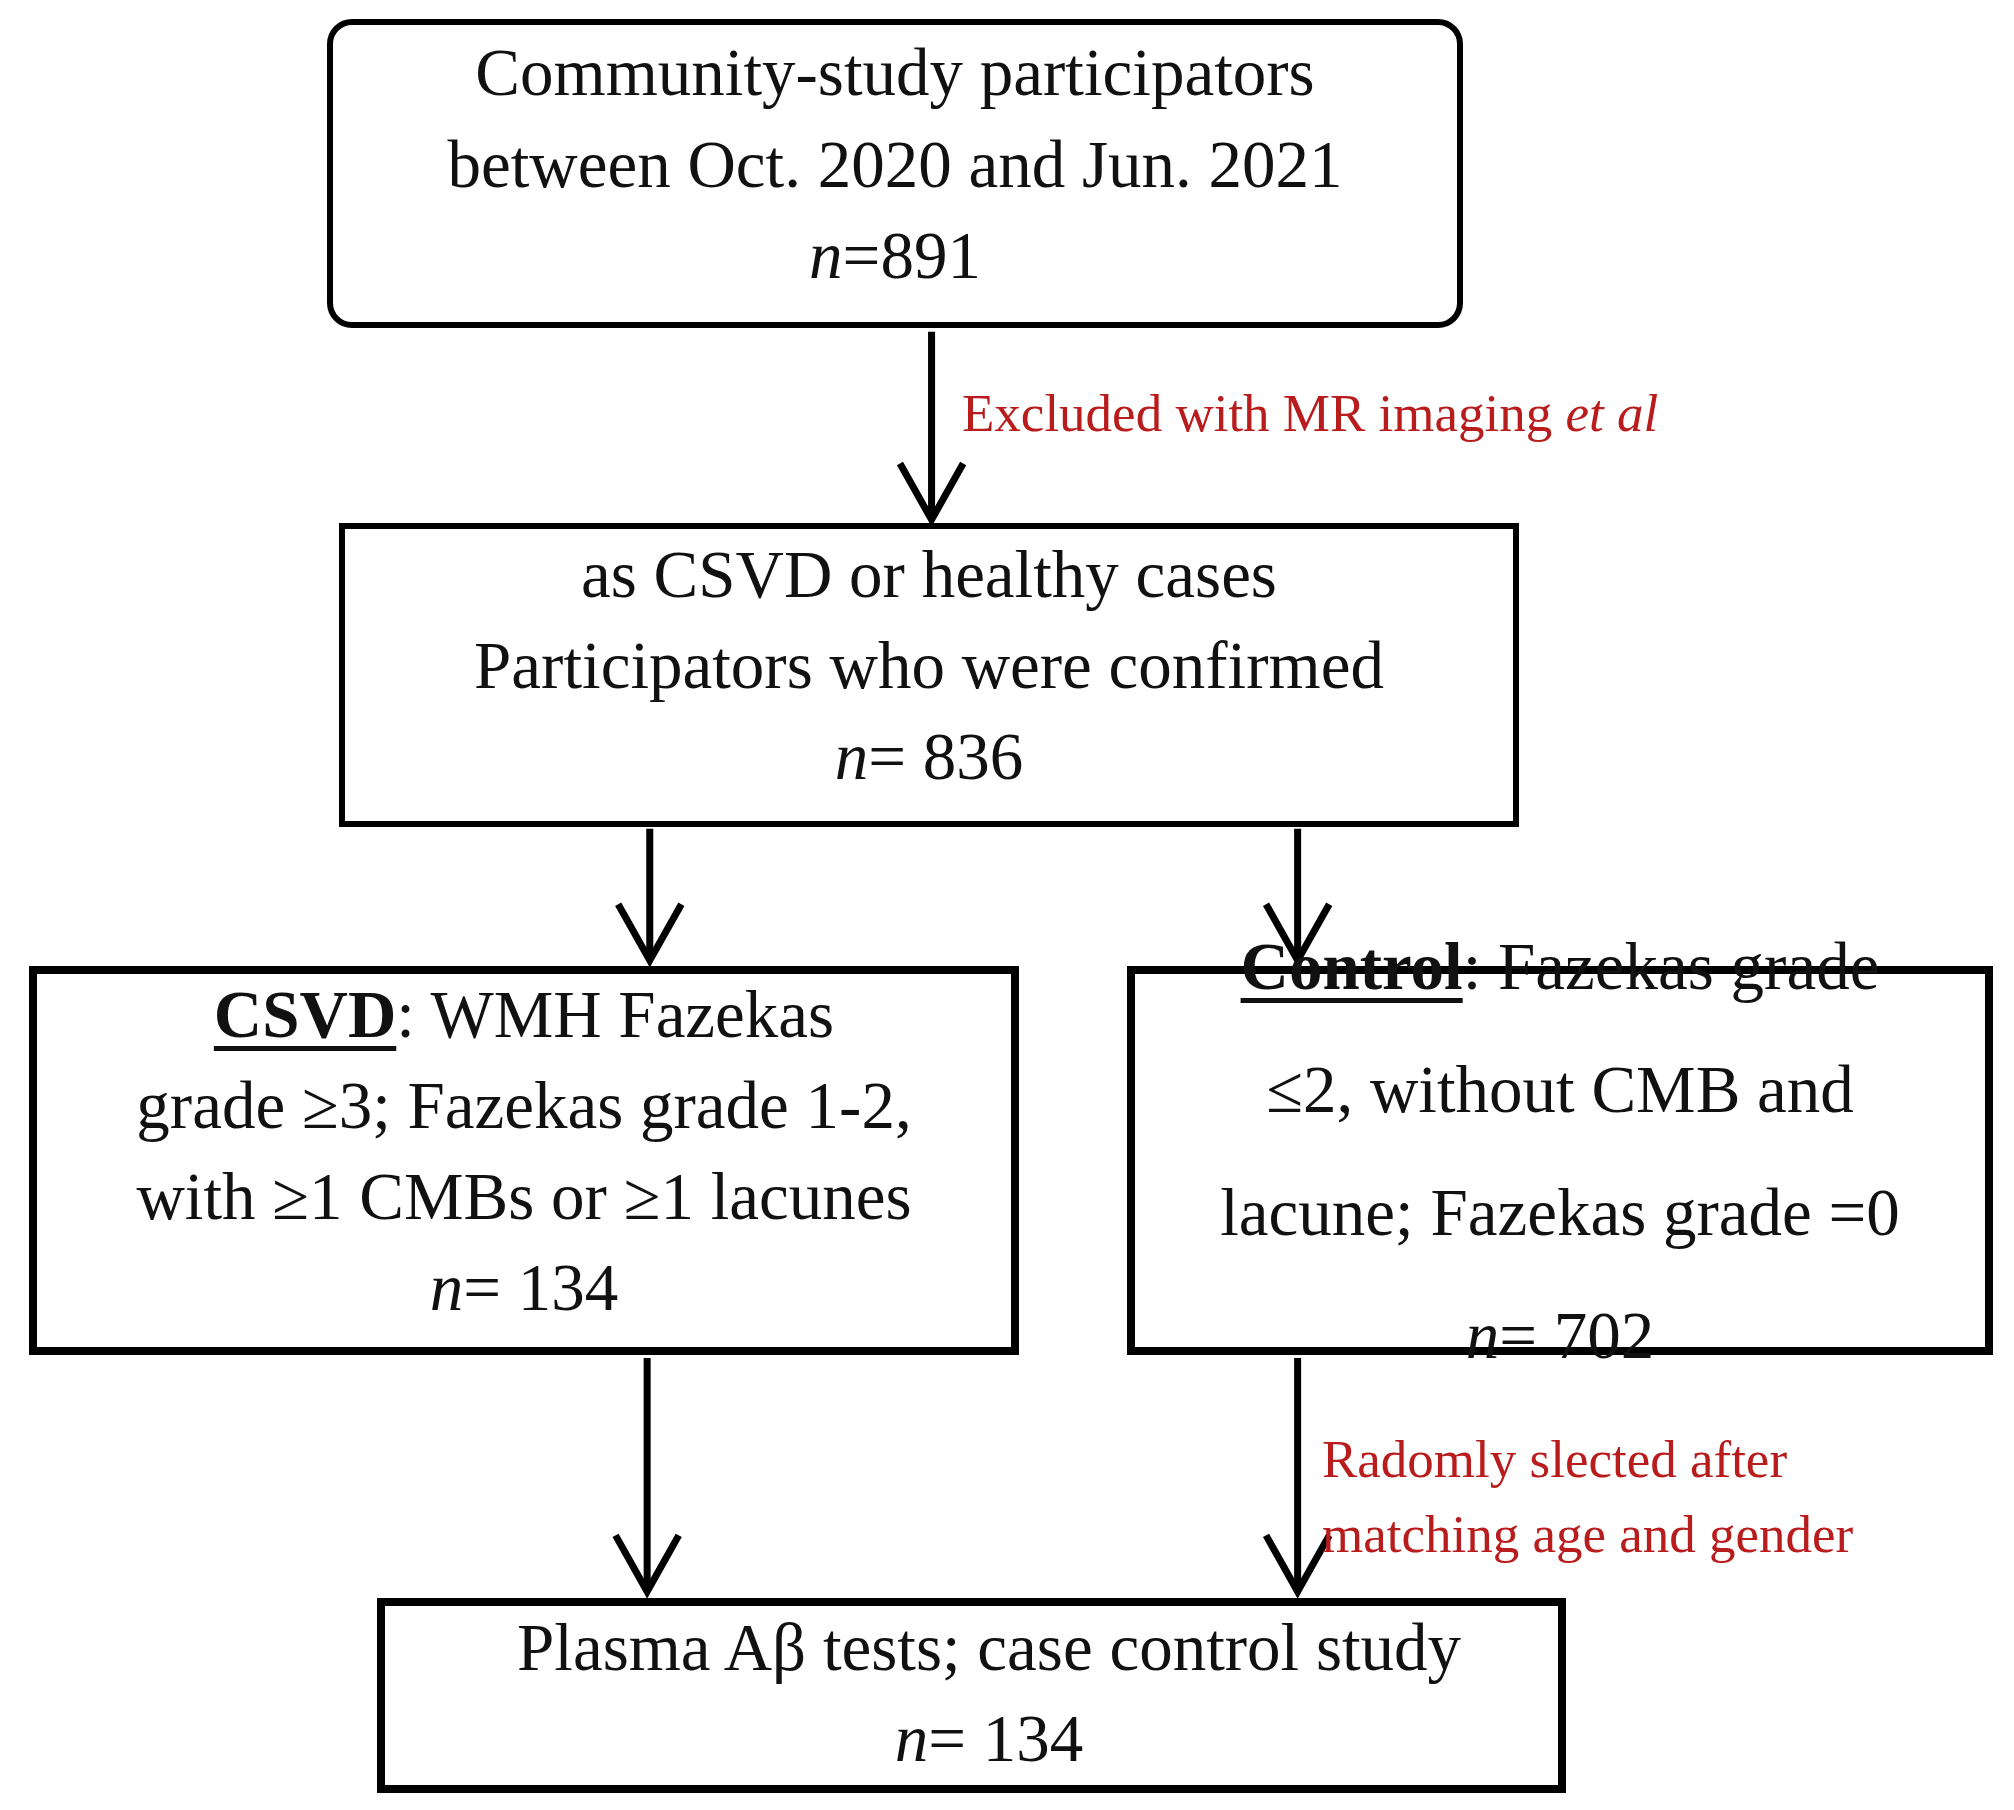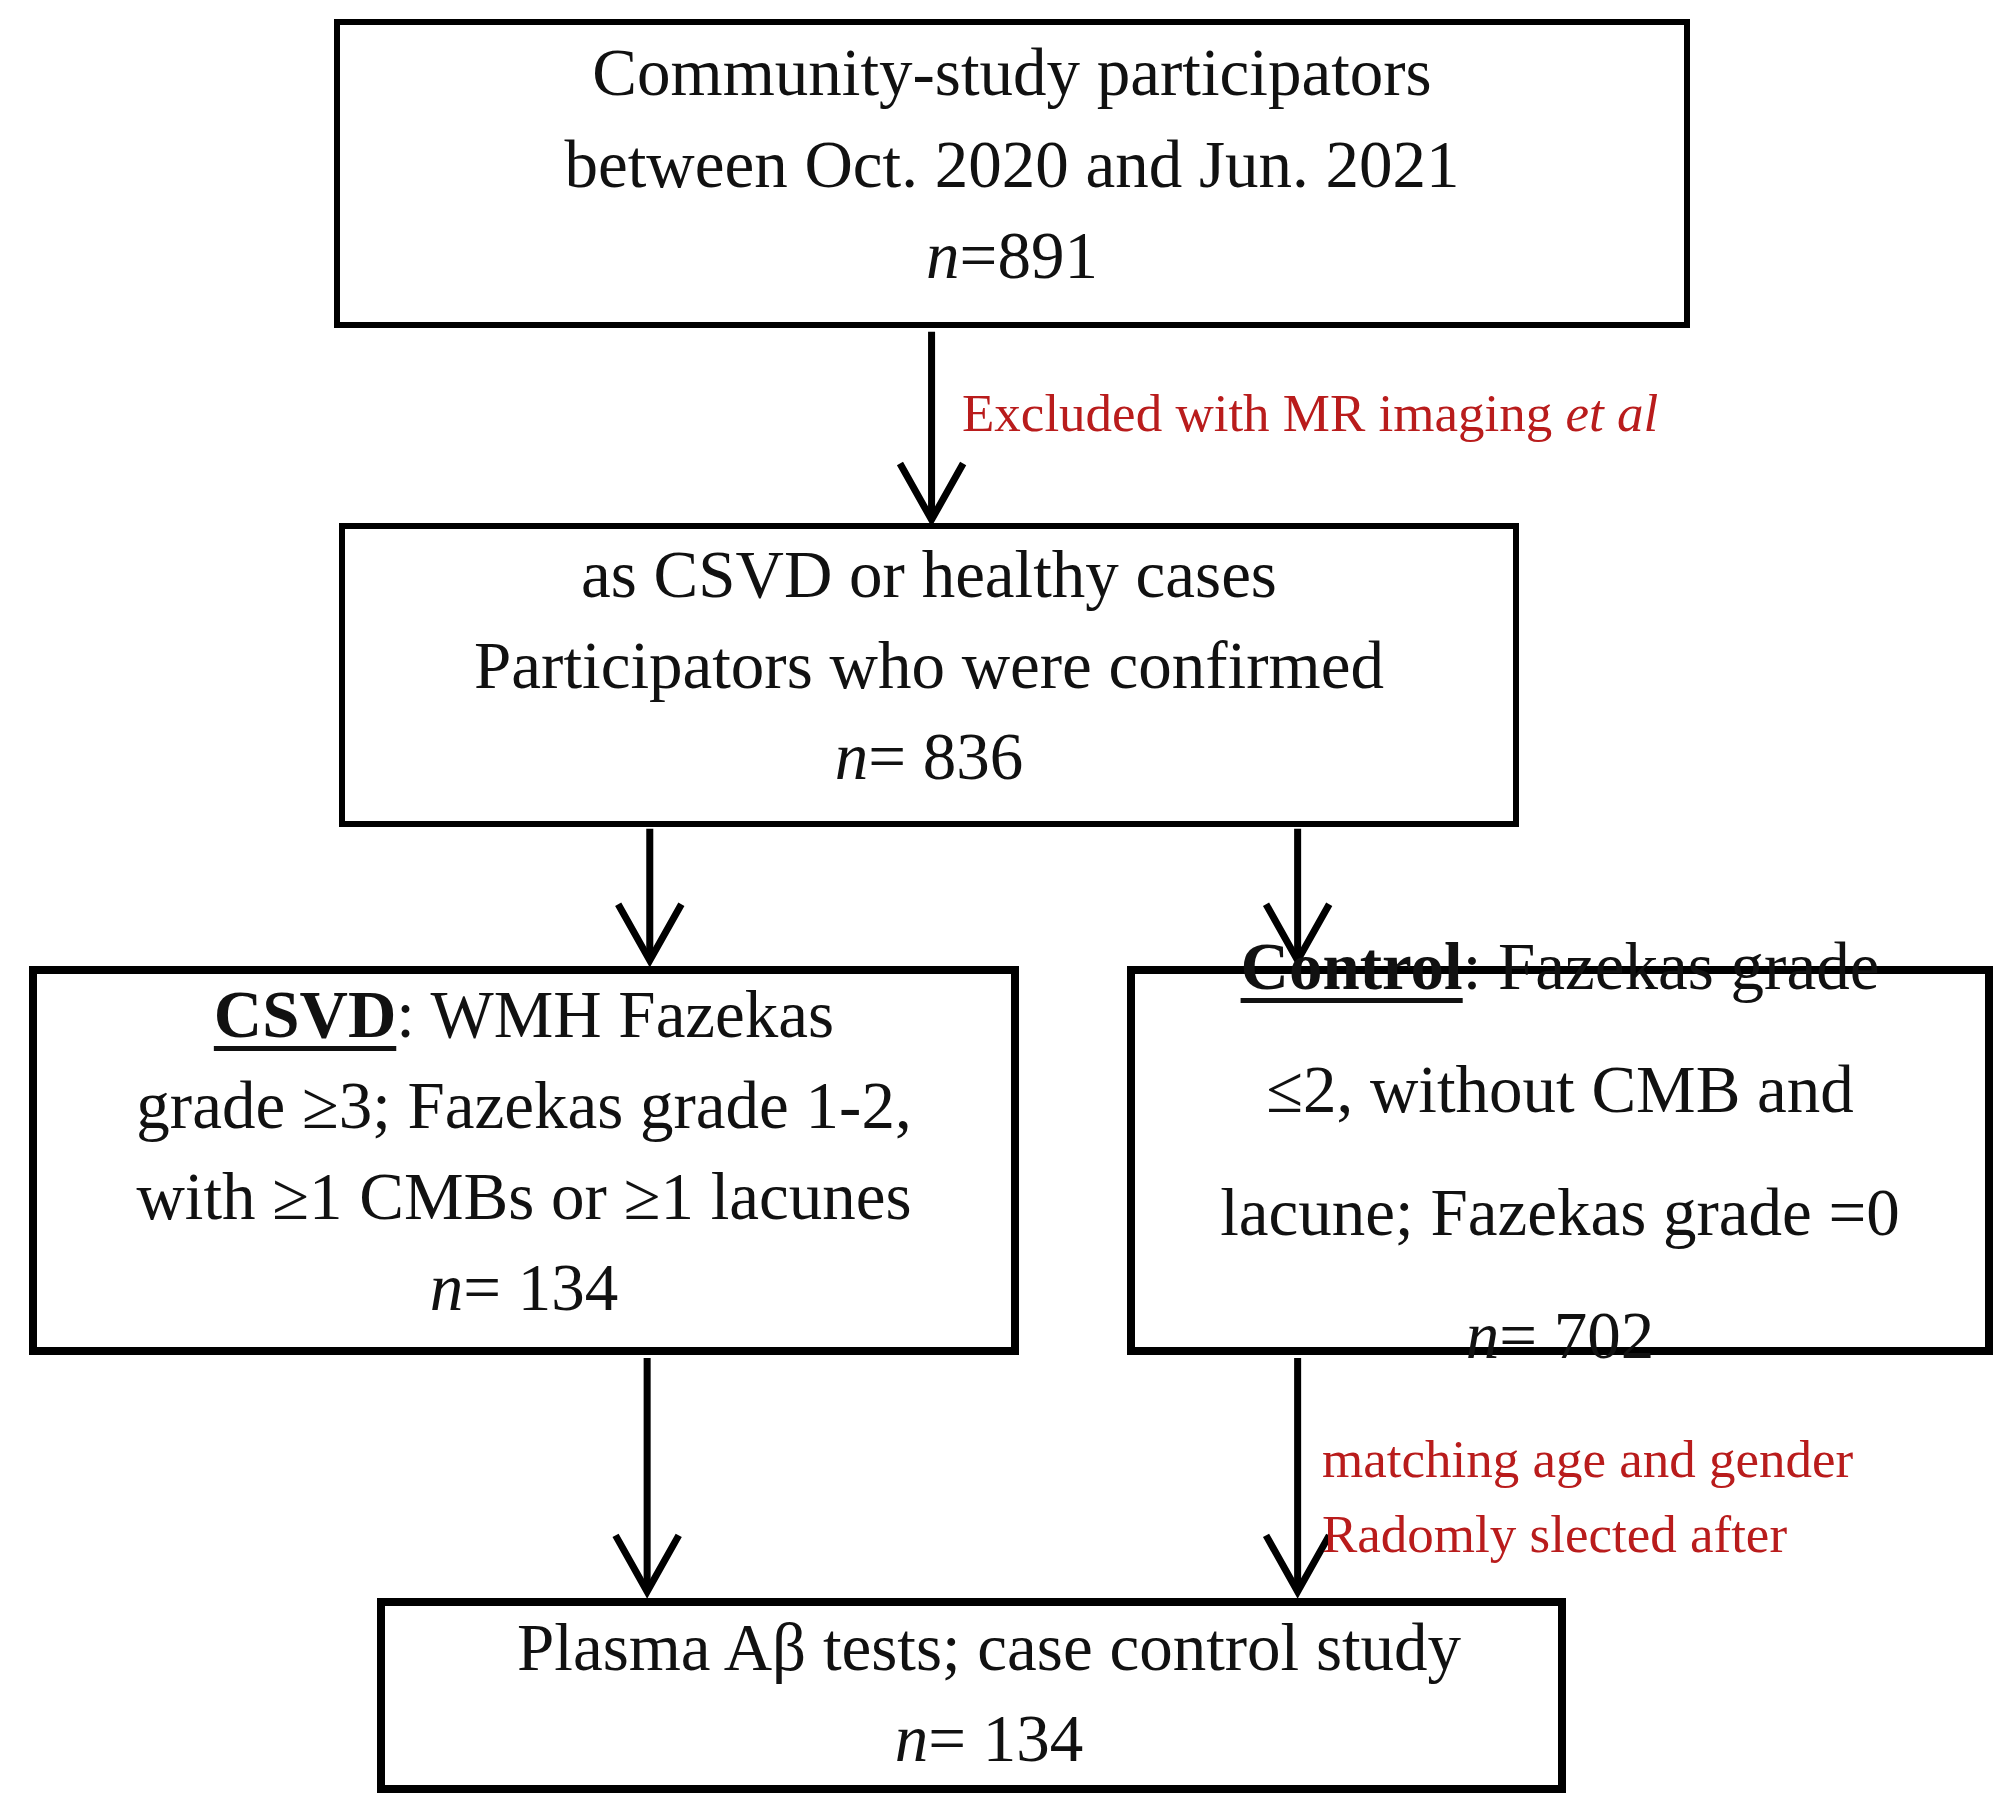--- a/index.html
+++ b/index.html
@@ -79,21 +79,21 @@
       <path d="M737,1547 L737,1809"></path>
       <polyline points="701,1749 737,1813 773,1749"></polyline>
     </g>
 
     <g stroke="#000000" stroke-width="8" fill="none">
       <path d="M1478,1547 L1478,1809"></path>
       <polyline points="1442,1749 1478,1813 1514,1749"></polyline>
     </g>
   </svg>
 
-  <div class="flow-box" style="left:334px; top:19.3px; width:1356px; height:309px; border-width:6.1px;">
+  <div class="flow-box" style="left:327px; top:19.3px; width:1136px; height:309px; border-width:6.1px;border-radius:25px;">
     <div class="line">Community-study participators</div>
     <div class="line">between Oct. 2020 and Jun. 2021</div>
     <div class="line"><span class="it">n</span><span>=891</span></div>
   </div>
 
   <div class="side-label" style="left:962px; top:376px;">
     <span>Excluded with MR imaging</span>
     <span class="it">et al</span>
   </div>
 
@@ -111,22 +111,22 @@
   </div>
 
   <div class="flow-box" style="left:1127px; top:966px; width:866px; height:389px; border-width:8px;gap:32px;">
     <div class="line"><span class="kw">Control</span><span>: Fazekas grade</span></div>
     <div class="line">≤2, without CMB and</div>
     <div class="line">lacune; Fazekas grade =0</div>
     <div class="line"><span class="it">n</span><span>= 702</span></div>
   </div>
 
   <div class="side-label" style="left:1322px; top:1422px;">
+    <div>Radomly slected after</div>
     <div>matching age and gender</div>
-    <div>Radomly slected after</div>
   </div>
 
   <div class="flow-box" style="left:377px; top:1598px; width:1189px; height:195px; border-width:8px; padding-bottom:8.8px;padding-left:44px;">
     <div class="line">Plasma Aβ tests; case control study</div>
     <div class="line"><span class="it">n</span><span>= 134</span></div>
   </div>
 
 </div>
 
 

